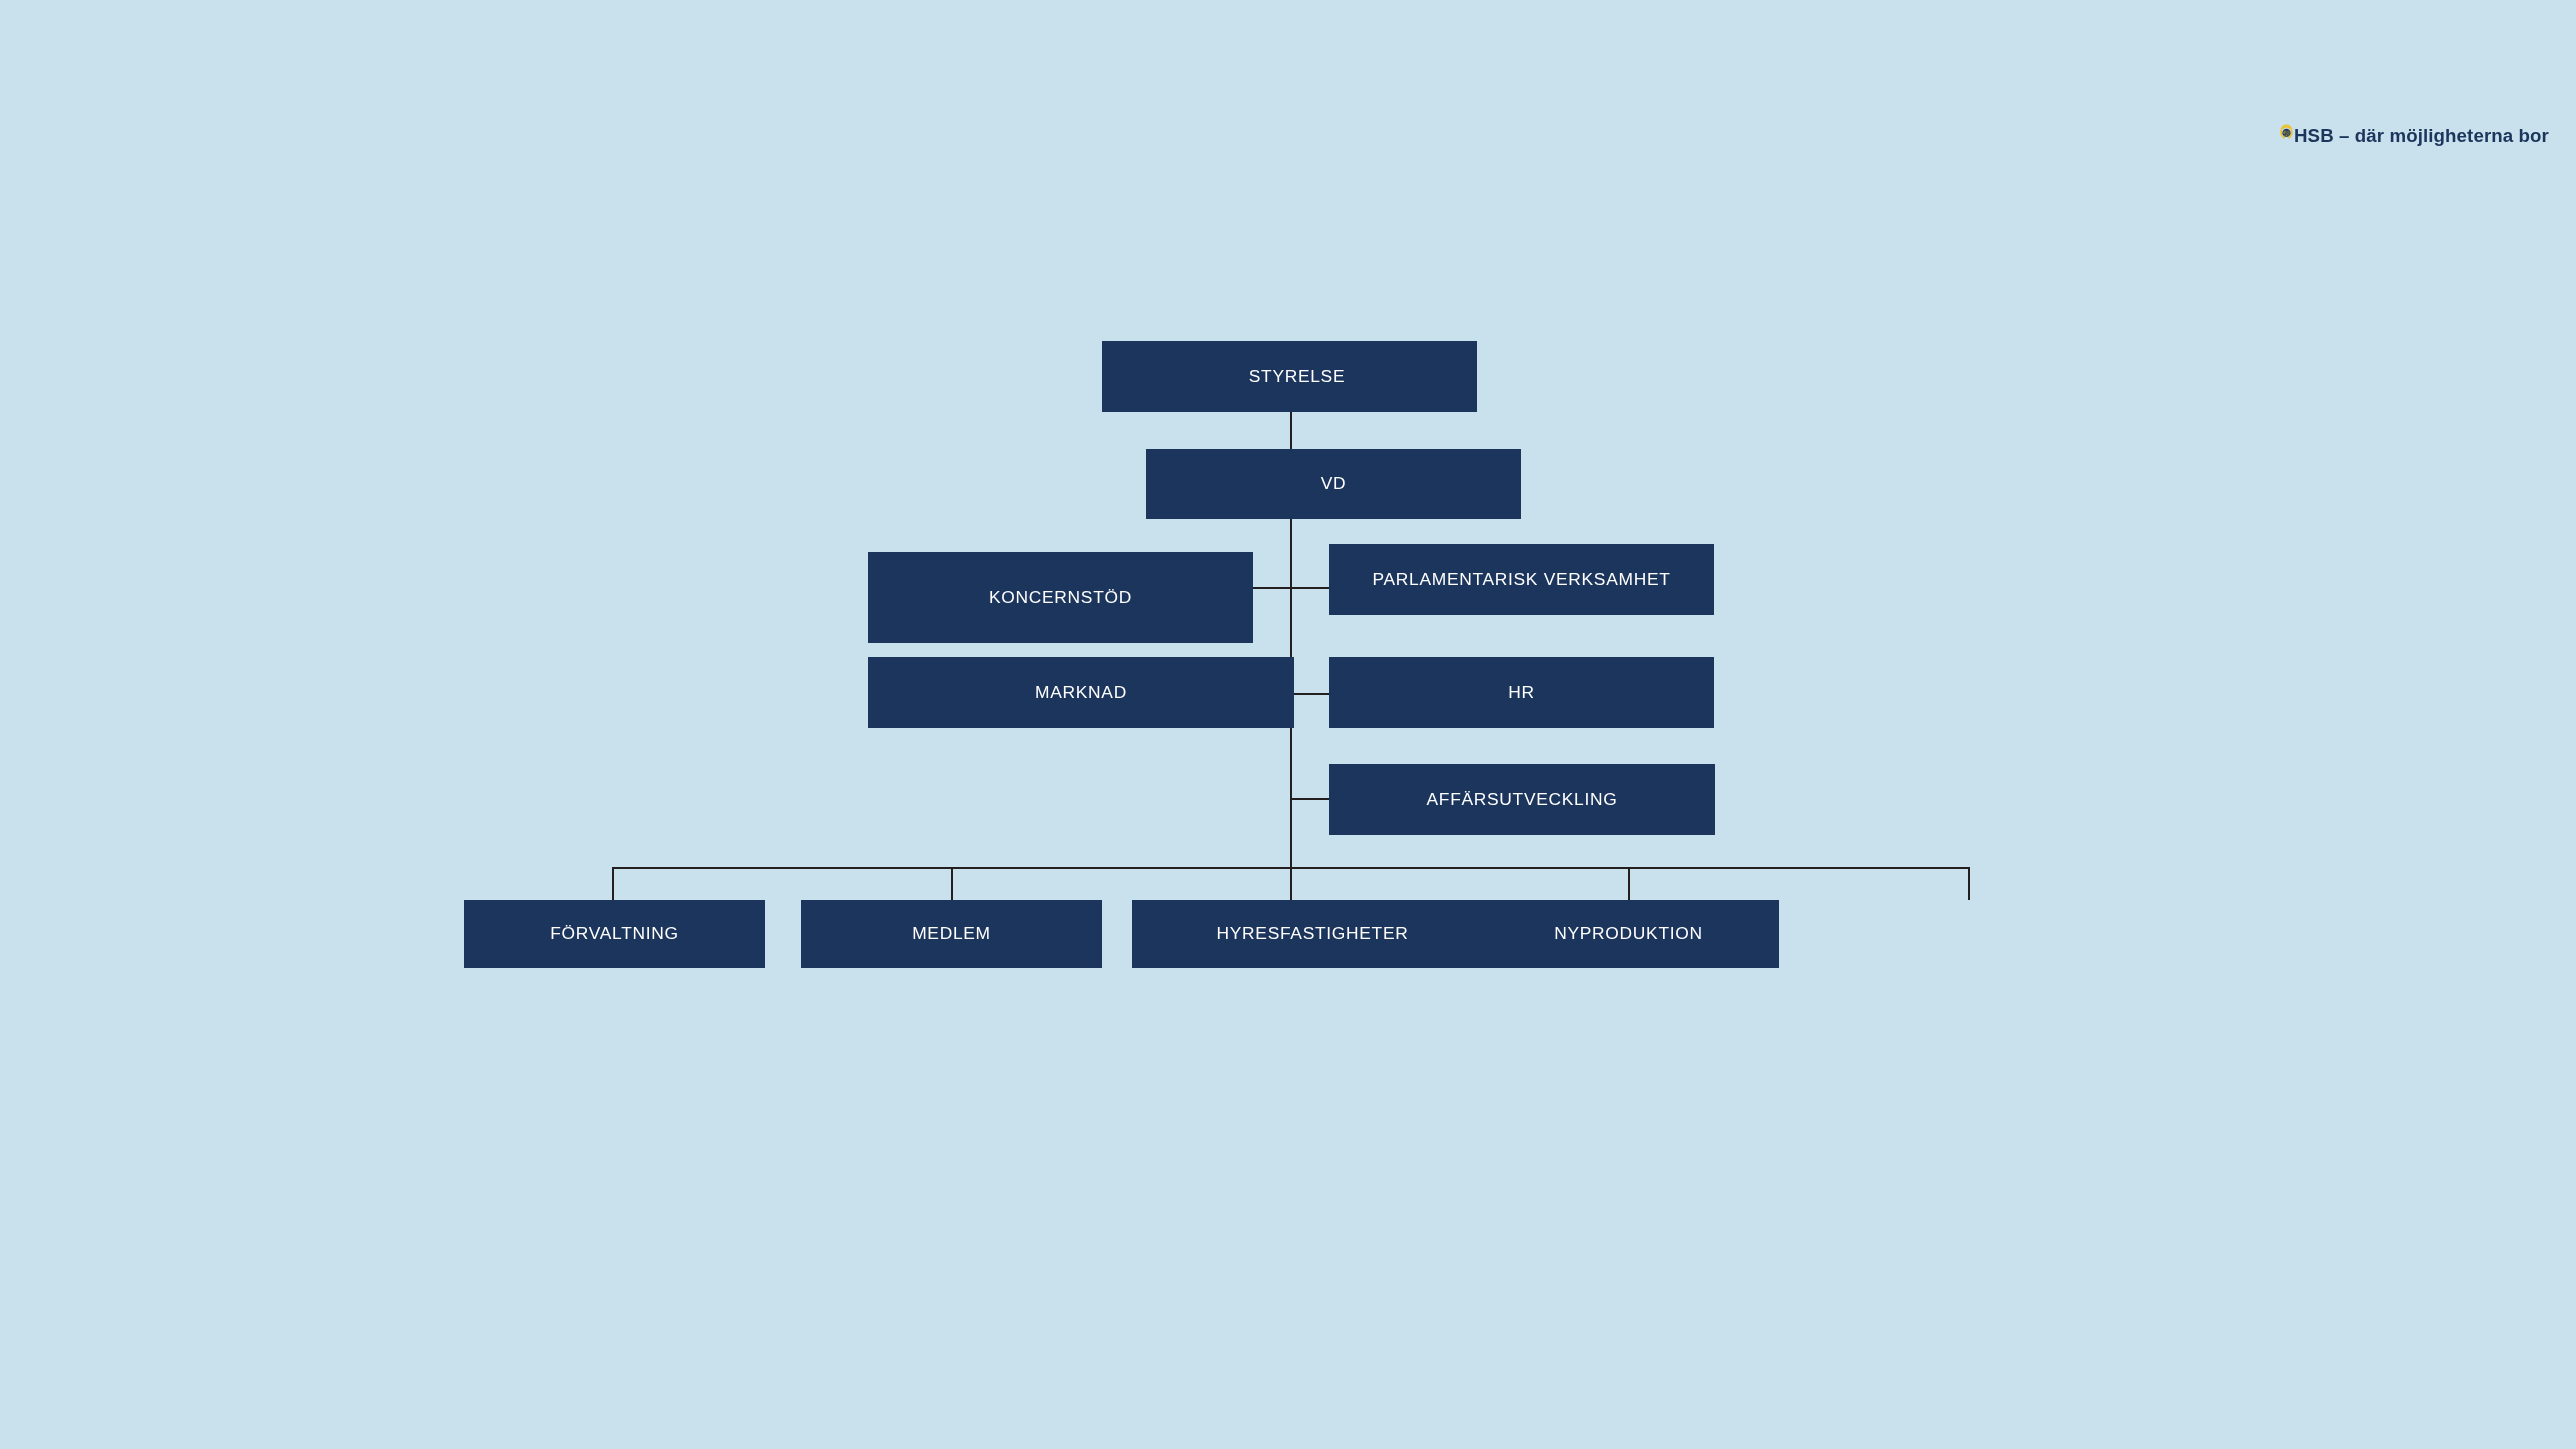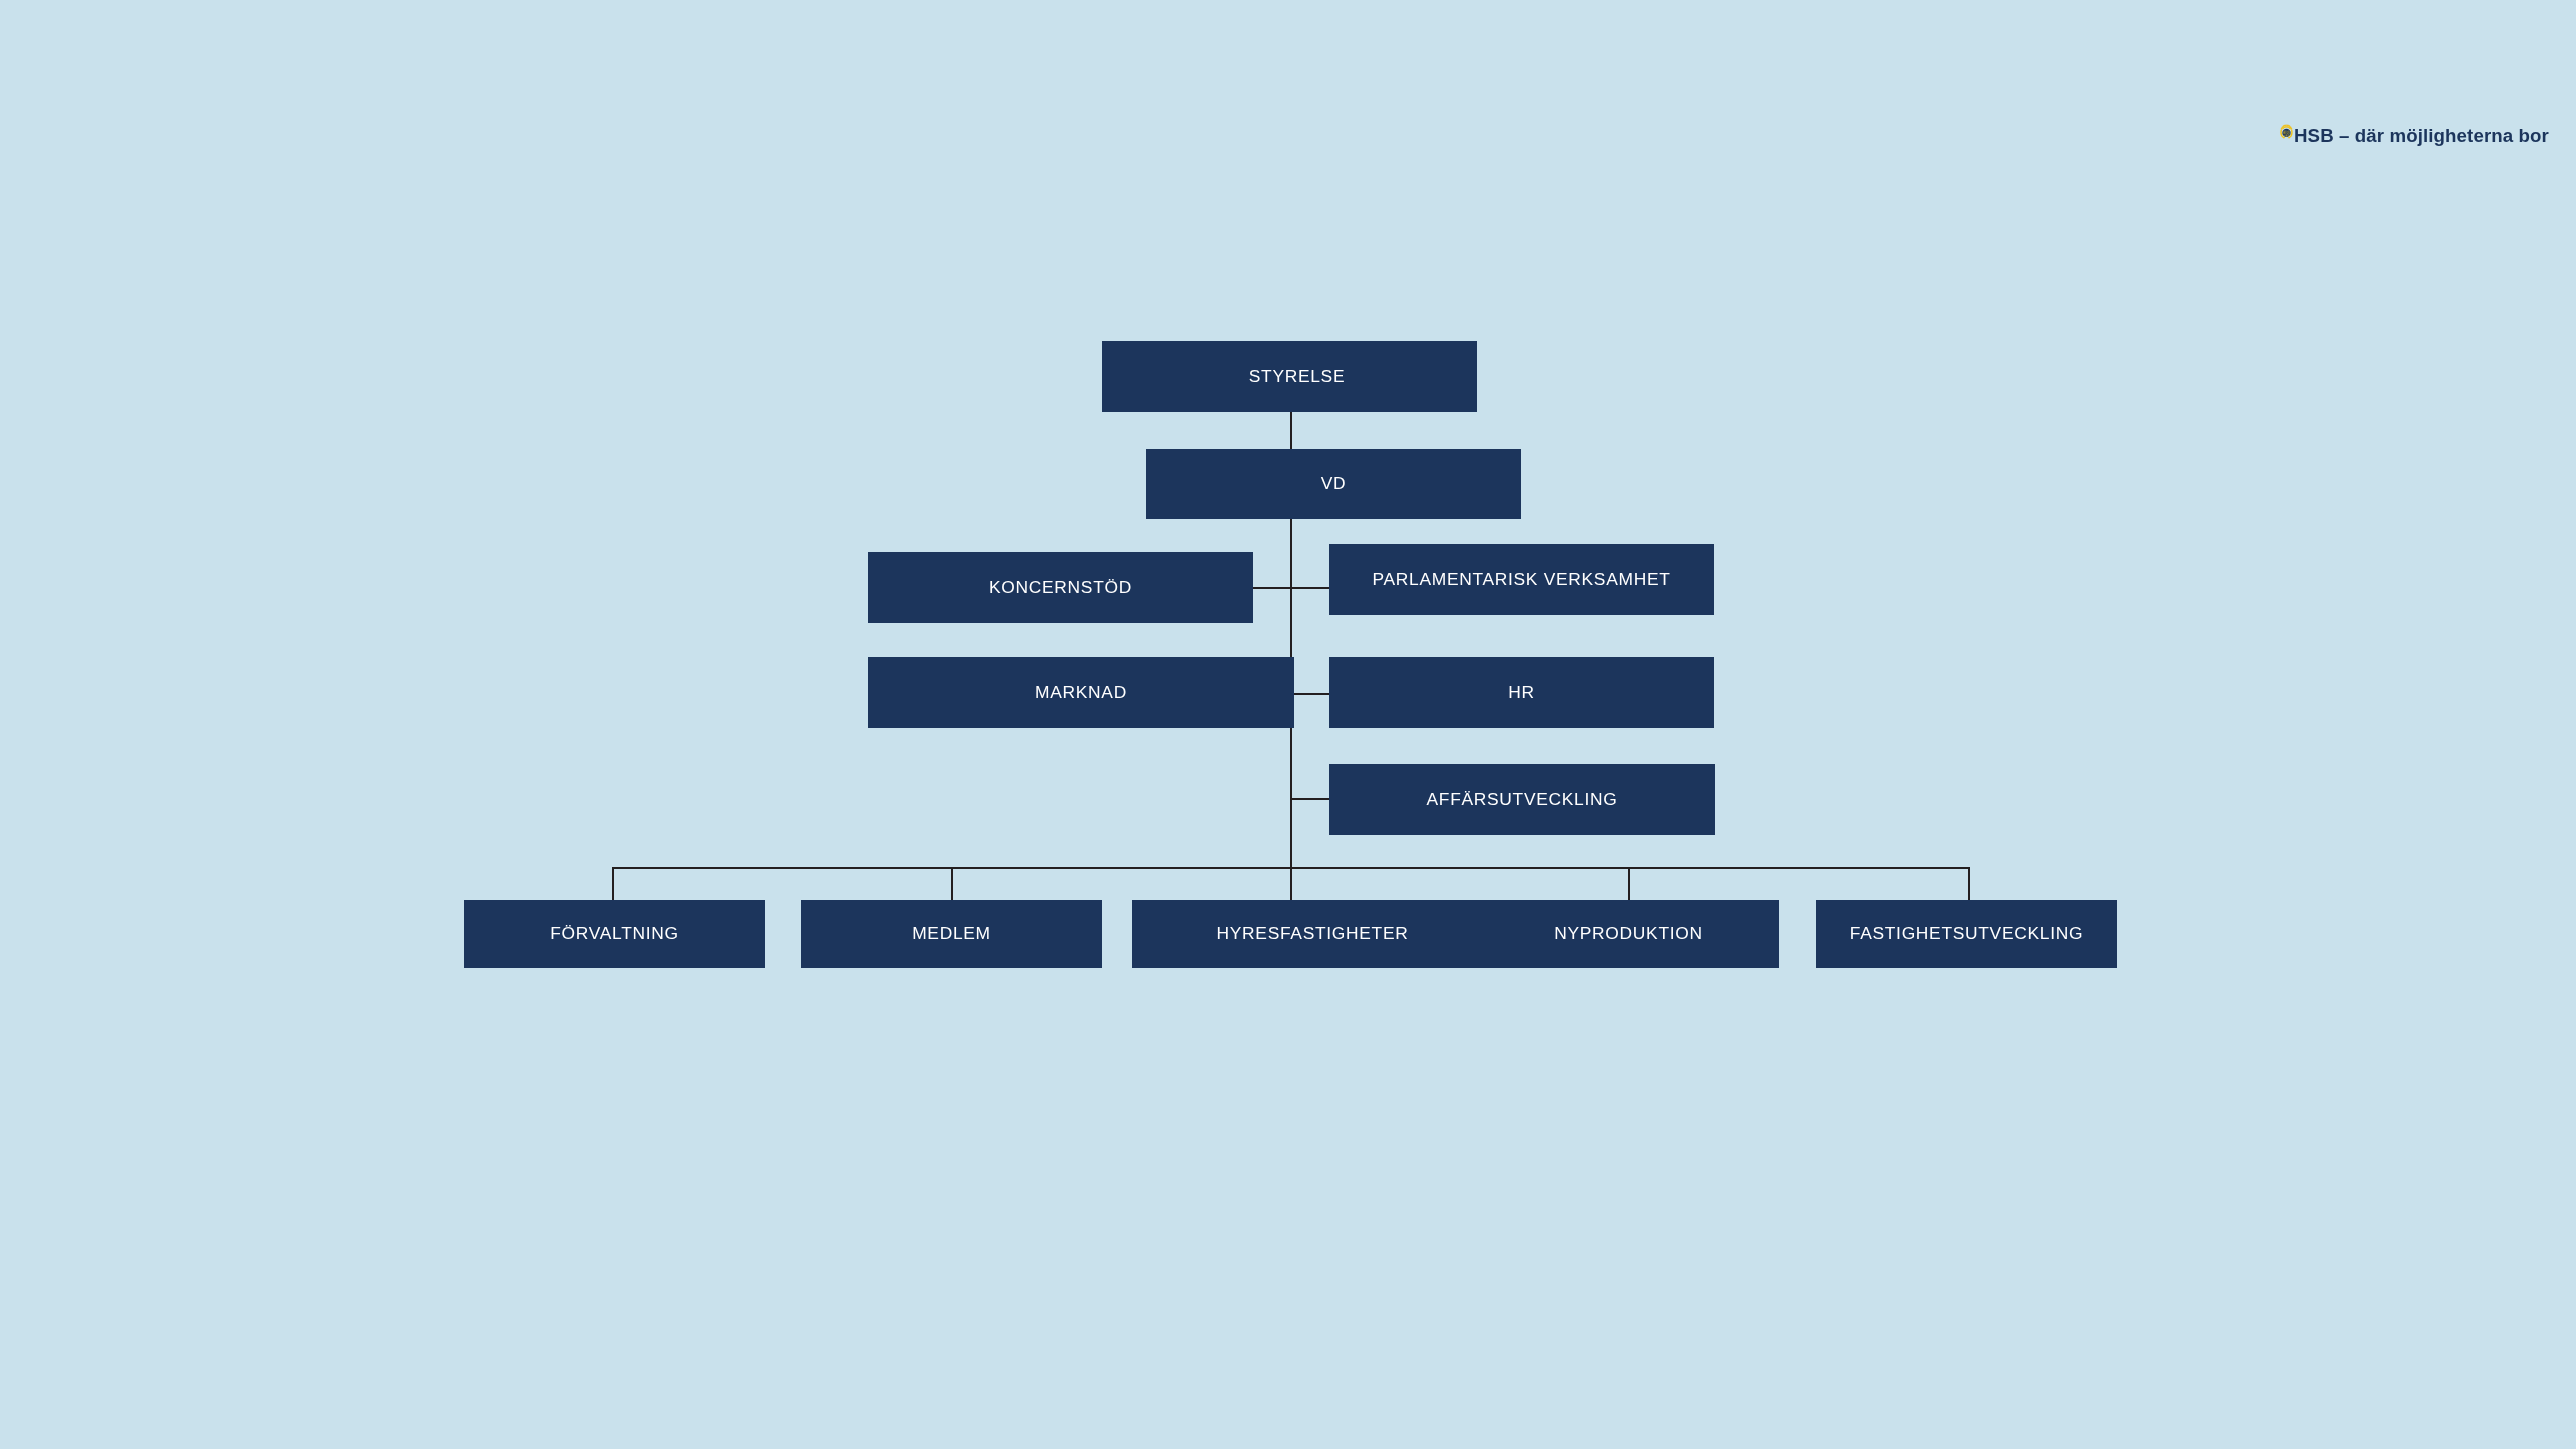--- a/index.html
+++ b/index.html
@@ -108,21 +108,21 @@
   <div class="line line-v" style="left:1968px; top:867px; height:33px;"></div>
 
   <div class="node" style="left:1102px; top:341px; width:375px; height:71px;padding-left:24px;">
     <span class="node-label">STYRELSE</span>
   </div>
 
   <div class="node" style="left:1102px; top:449px; width:375px; height:70px;margin-left:44px;">
     <span class="node-label">VD</span>
   </div>
 
-  <div class="node" style="left:868px; top:552px; width:385px; height:71px;">
+  <div class="node" style="left:868px; top:552px; width:385px; height:91px;">
     <span class="node-label">KONCERNSTÖD</span>
   </div>
 
   <div class="node" style="left:1329px; top:544px; width:385px; height:71px;">
     <span class="node-label">PARLAMENTARISK VERKSAMHET</span>
   </div>
 
   <div class="node" style="left:868px; top:657px; width:426px; height:71px;">
     <span class="node-label">MARKNAD</span>
   </div>
@@ -144,23 +144,20 @@
   </div>
 
   <div class="node" style="left:1132px; top:900px; width:361px; height:68px;">
     <span class="node-label">HYRESFASTIGHETER</span>
   </div>
 
   <div class="node" style="left:1478px; top:900px; width:301px; height:68px;">
     <span class="node-label">NYPRODUKTION</span>
   </div>
 
-  <div class="node" style="left:1816px; top:900px; width:301px; height:68px;">
-    <span class="node-label">FASTIGHETSUTVECKLING</span>
-  </div>
 </div>
 
 <div class="brand">
   <div class="logo-wrap">
     <svg viewBox="0 0 280 270" xmlns="http://www.w3.org/2000/svg" aria-hidden="true">
 
       <g fill="#f5c518" stroke="#e0a800" stroke-width="1.6">
         <g transform="rotate(-46 140 150)">
             <rect x="122" y="16" width="36" height="23" rx="2"></rect>
           </g>

